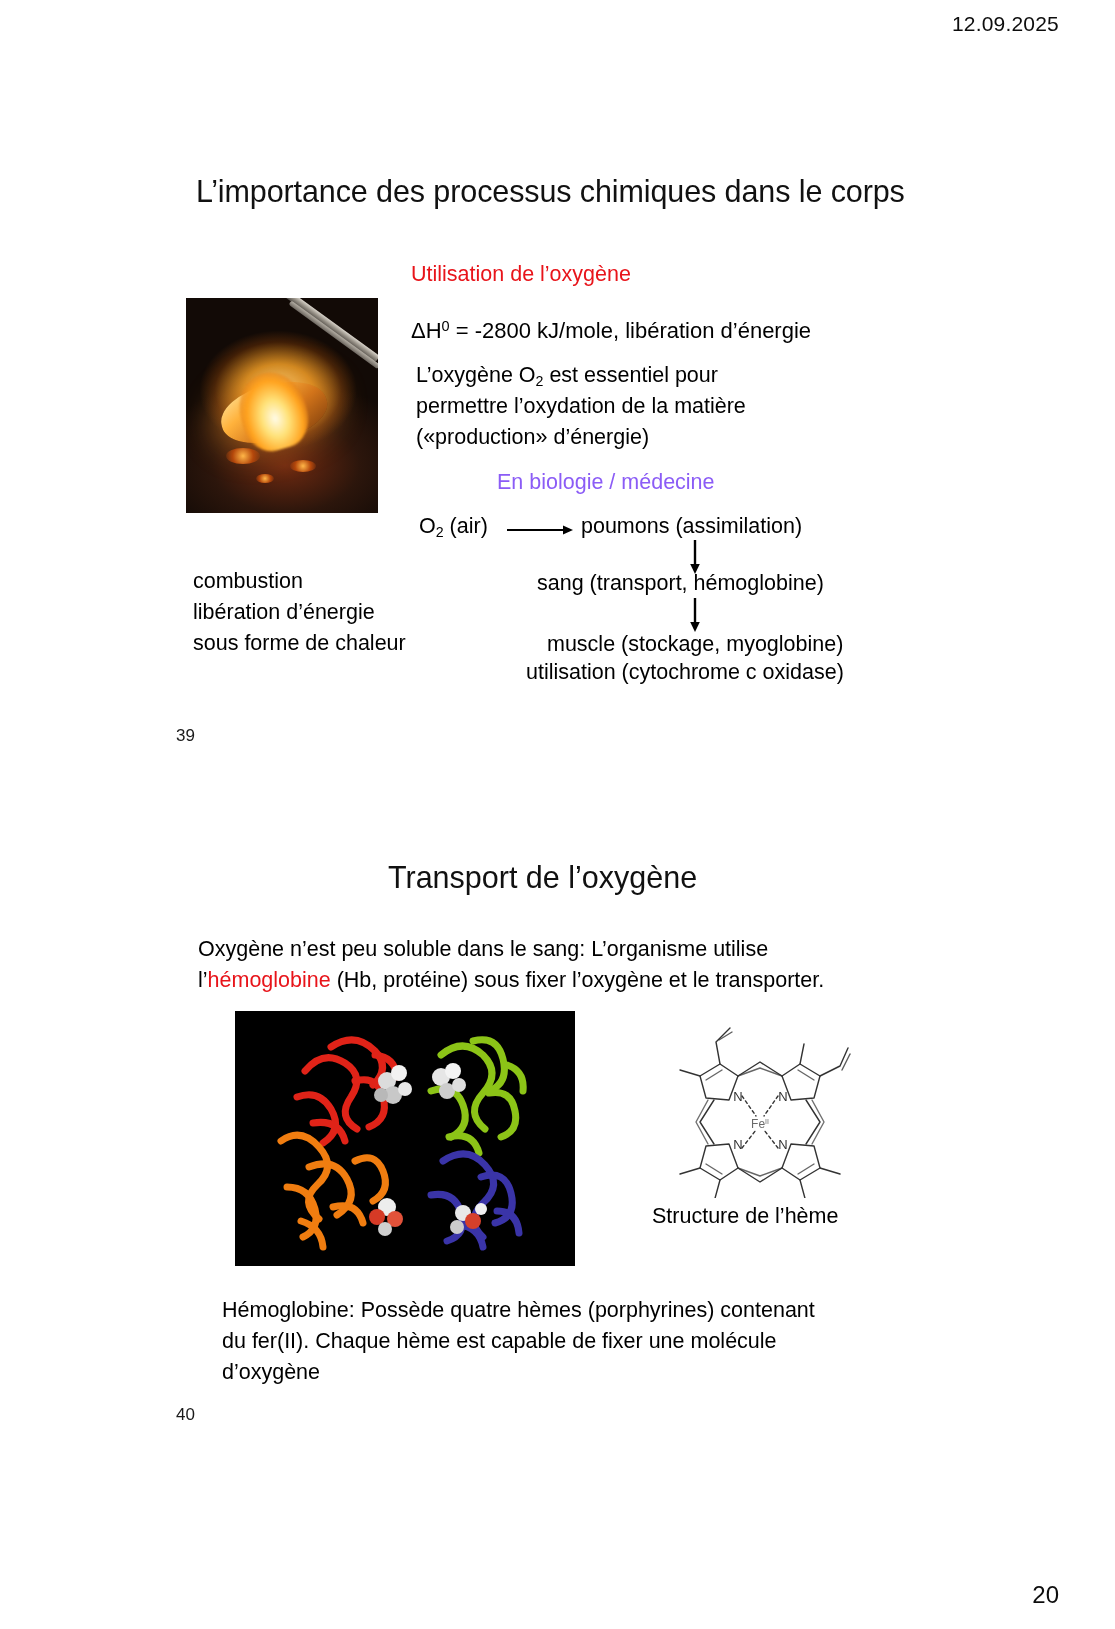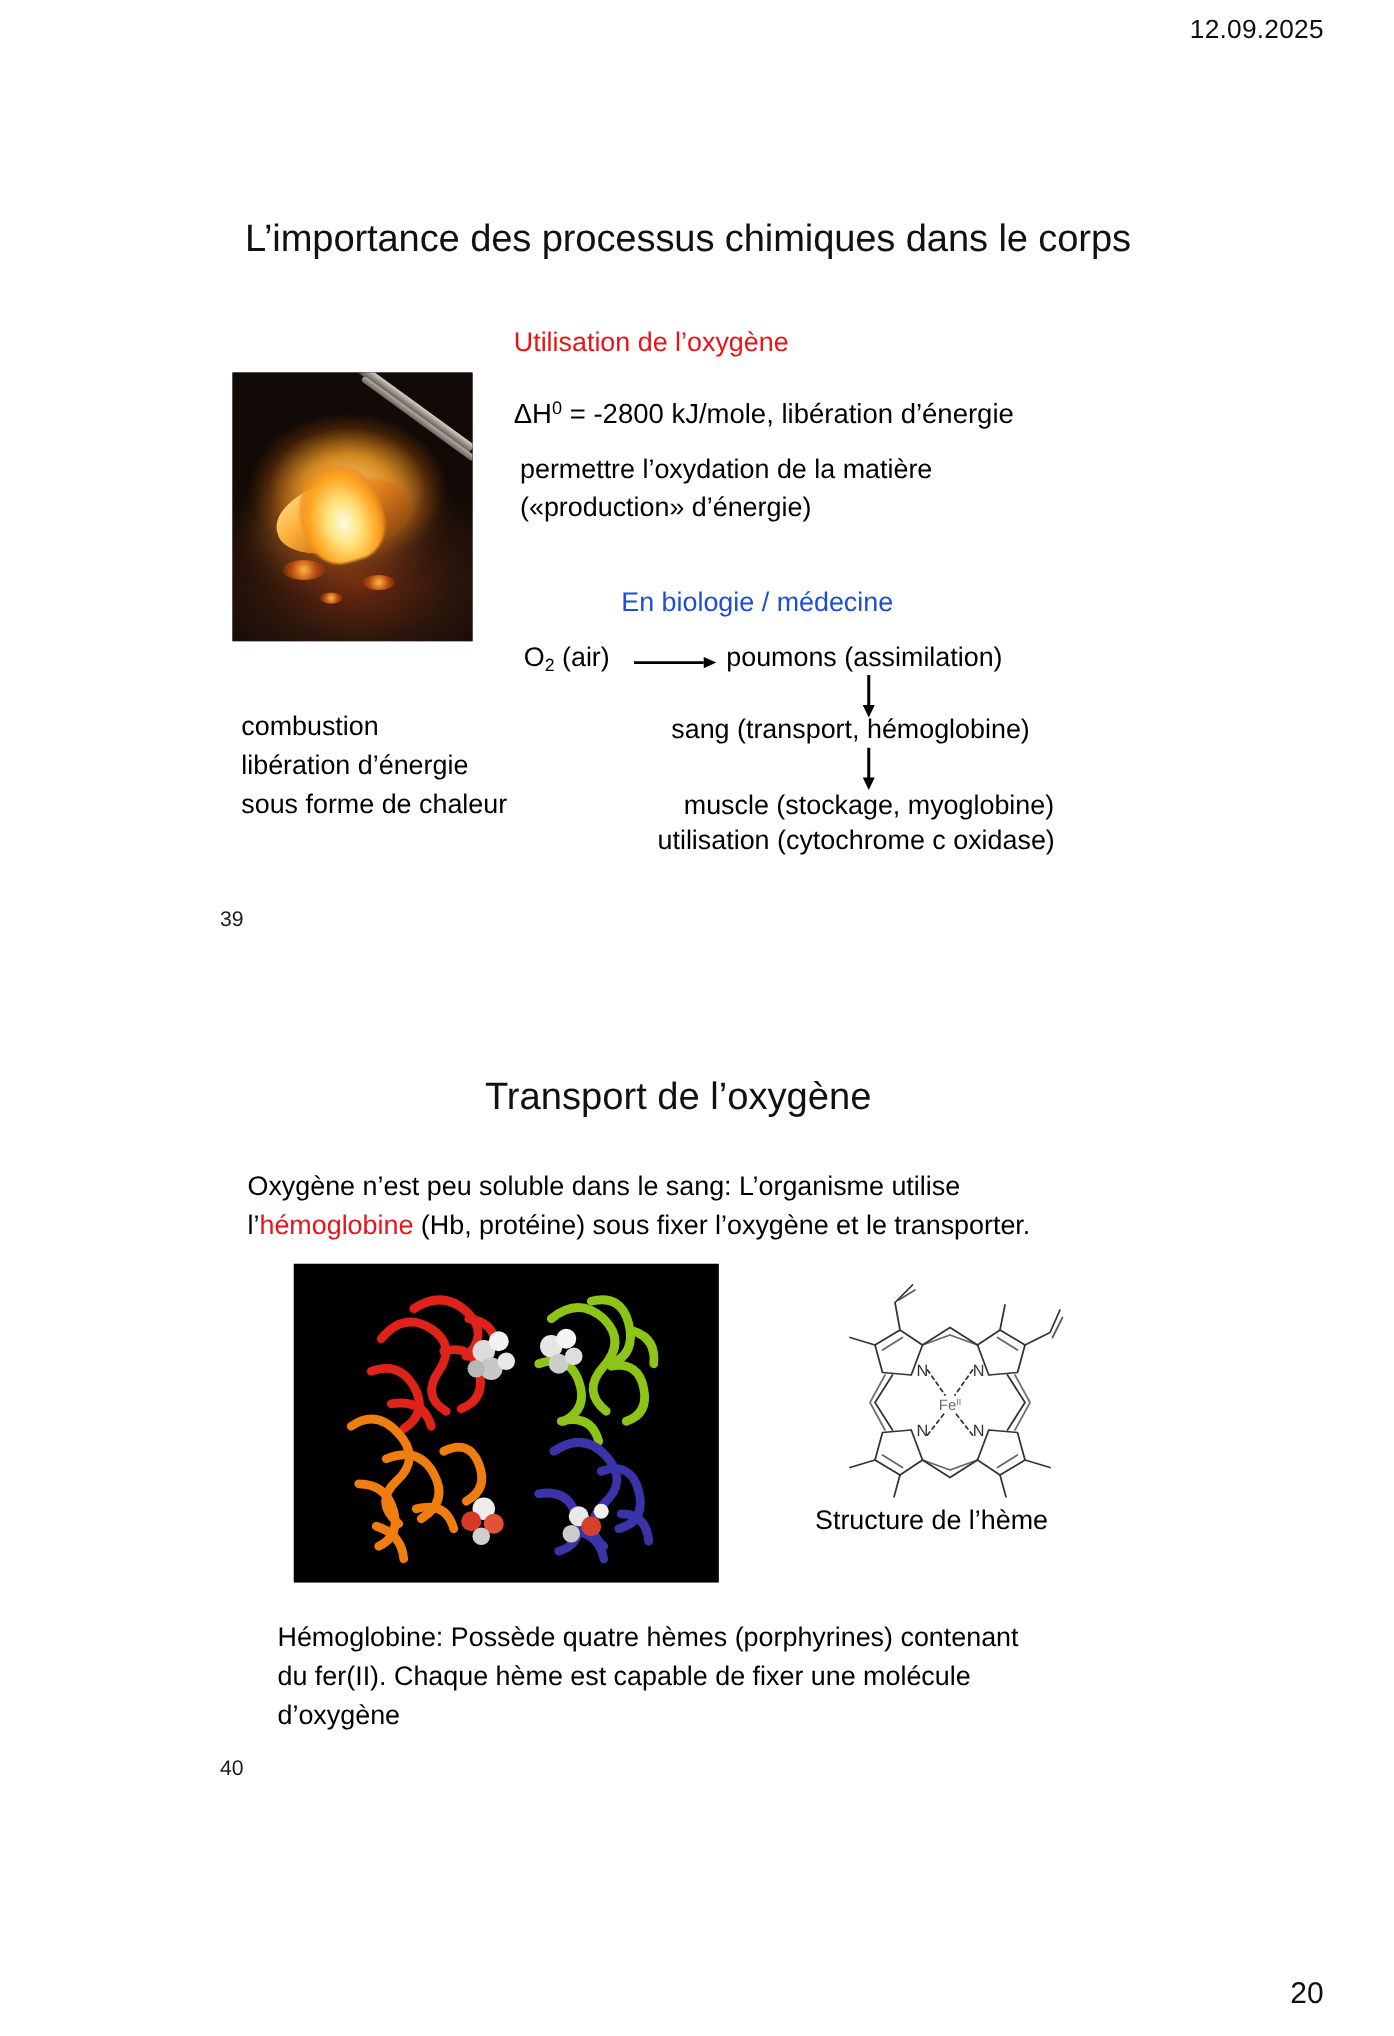--- a/index.html
+++ b/index.html
@@ -159,21 +159,21 @@
     top: 268px;
     font-size: 21.5px;
     line-height: 1.43;
     white-space: nowrap;
   }
   .s1-red-heading-2 {
     position: absolute;
     left: 497px;
     top: 378px;
     font-size: 21.5px;
-    color: #1d4ed8;
+    color: #8b5cf6;
     white-space: nowrap;
   }
   .s1-o2air {
     position: absolute;
     left: 419px;
     top: 422px;
     font-size: 21.5px;
     white-space: nowrap;
   }
   .s1-arrow-right {
@@ -313,20 +313,21 @@
   </div>
 
   <div class="s1-red-heading-1">Utilisation de l’oxygène</div>
 
 
   <div class="s1-enthalpy">
     <span class="nowrap">ΔH<sup>0</sup> = -2800 kJ/mole, libération d’énergie</span>
   </div>
 
   <div class="s1-para">
+    <div>L’oxygène O<sub>2</sub> est essentiel pour</div>
     <div>permettre l’oxydation de la matière</div>
     <div>(«production» d’énergie)</div>
   </div>
 
   <div class="s1-red-heading-2">En biologie / médecine</div>
 
   <div class="s1-o2air">O<sub>2</sub> (air)</div>
 
   <svg class="s1-arrow-right" viewBox="0 0 66 12">
     <line x1="0" y1="6" x2="56" y2="6" stroke="#000" stroke-width="2.2"></line>

